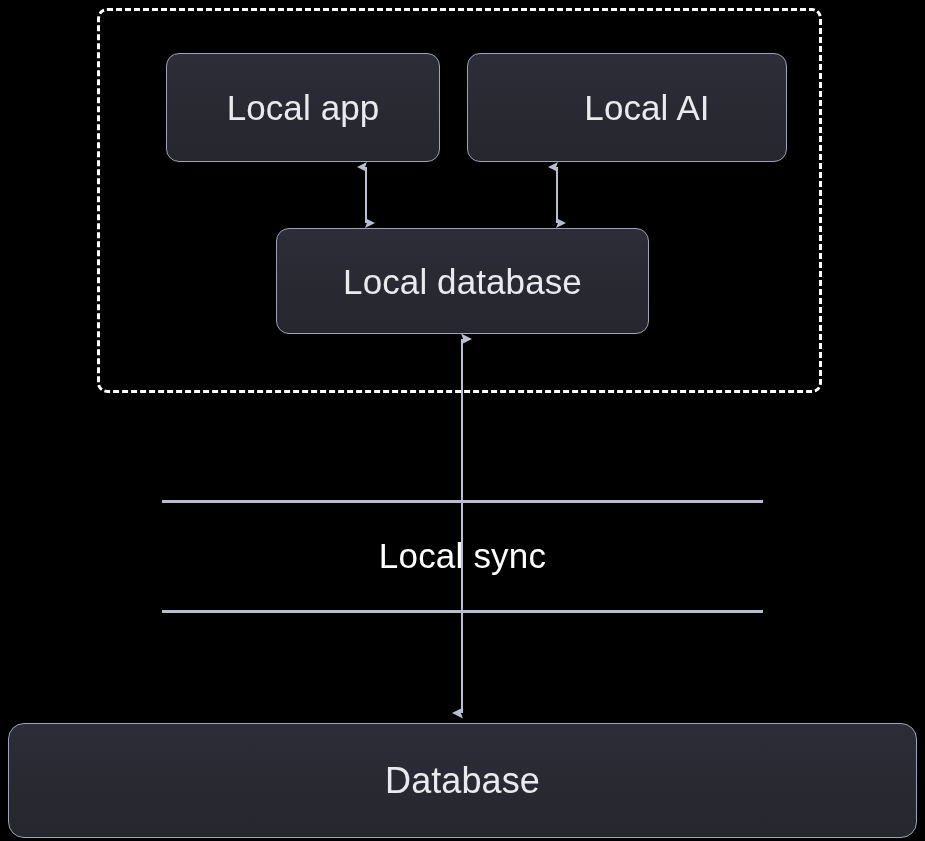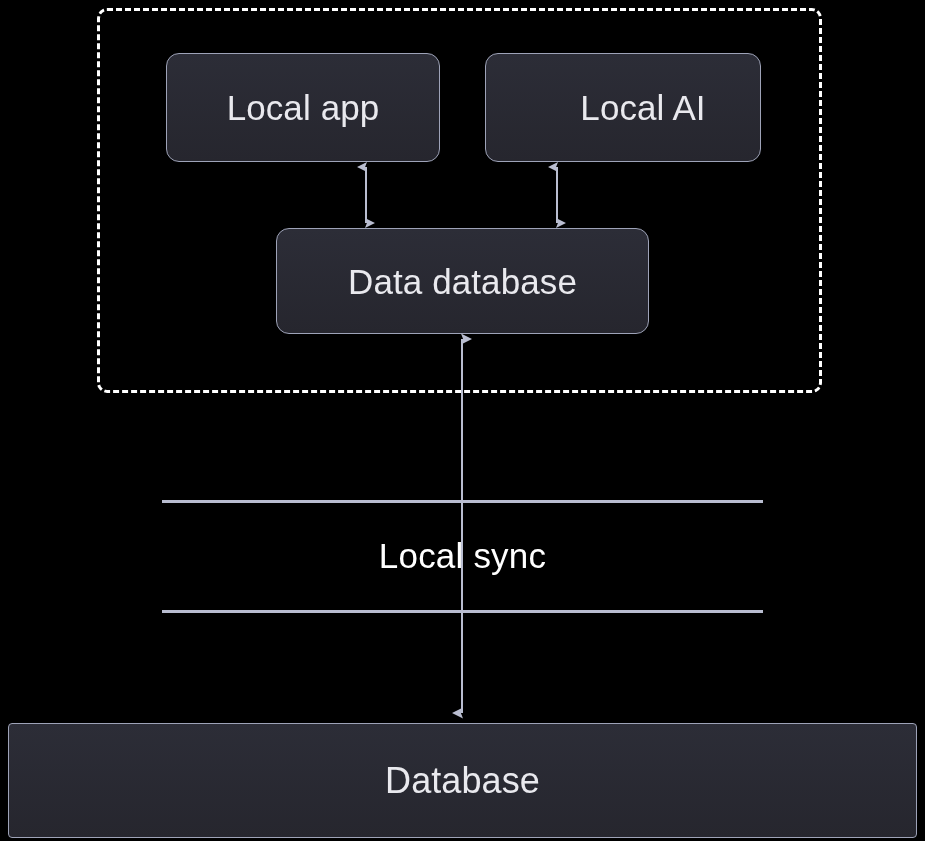--- a/index.html
+++ b/index.html
@@ -49,23 +49,23 @@
     user-select: none;
   }
   .node-label {
     display: block;
     line-height: 1;
     color: #e9e9ee;
     text-align: right;
   }
 
   #node-local-app  { left: 166px; top: 53px;  width: 274px; height: 109px; }
-  #node-local-ai   { left: 485px; top: 53px;  width: 276px; height: 109px; padding-left: 40px; }
+  #node-local-ai   { left: 467px; top: 53px;  width: 320px; height: 109px; padding-left: 40px; }
   #node-local-db   { left: 276px; top: 228px; width: 373px; height: 106px; }
-  #node-database   { left: 8px;   top: 723px; width: 909px; height: 115px; border-radius: 4px; }
+  #node-database   { left: 8px;   top: 723px; width: 909px; height: 115px; border-radius: 16px; }
 
   #node-local-app .node-label,
   #node-local-ai  .node-label,
   #node-local-db  .node-label { font-size: 35px; }
   #node-database  .node-label { font-size: 36px; }
 
   
   .connector { position: absolute; overflow: visible; }
 
   #conn-app-db  { left: 340px; top: 155px; width: 52px; height: 80px; }
@@ -106,21 +106,21 @@
 
   <div class="node" id="node-local-app">
     <span class="node-label">Local app</span>
   </div>
 
   <div class="node" id="node-local-ai">
     <span class="node-label">Local AI</span>
   </div>
 
   <div class="node" id="node-local-db">
-    <span class="node-label">Data database</span>
+    <span class="node-label">Local database</span>
   </div>
 
   <svg class="connector" id="conn-app-db" viewBox="0 0 52 80" width="52" height="80">
     <defs>
       <marker id="arrow-up-a" markerWidth="12" markerHeight="12" refX="6" refY="9.5" orient="auto" markerUnits="userSpaceOnUse">
         <path d="M6 0.5 L11 10.5 L6 8.6 L1 10.5 Z" fill="#b9bdd0"></path>
       </marker>
       <marker id="arrow-down-a" markerWidth="12" markerHeight="12" refX="6" refY="2.5" orient="auto" markerUnits="userSpaceOnUse">
         <path d="M6 11.5 L1 1.5 L6 3.4 L11 1.5 Z" fill="#b9bdd0"></path>
       </marker>

